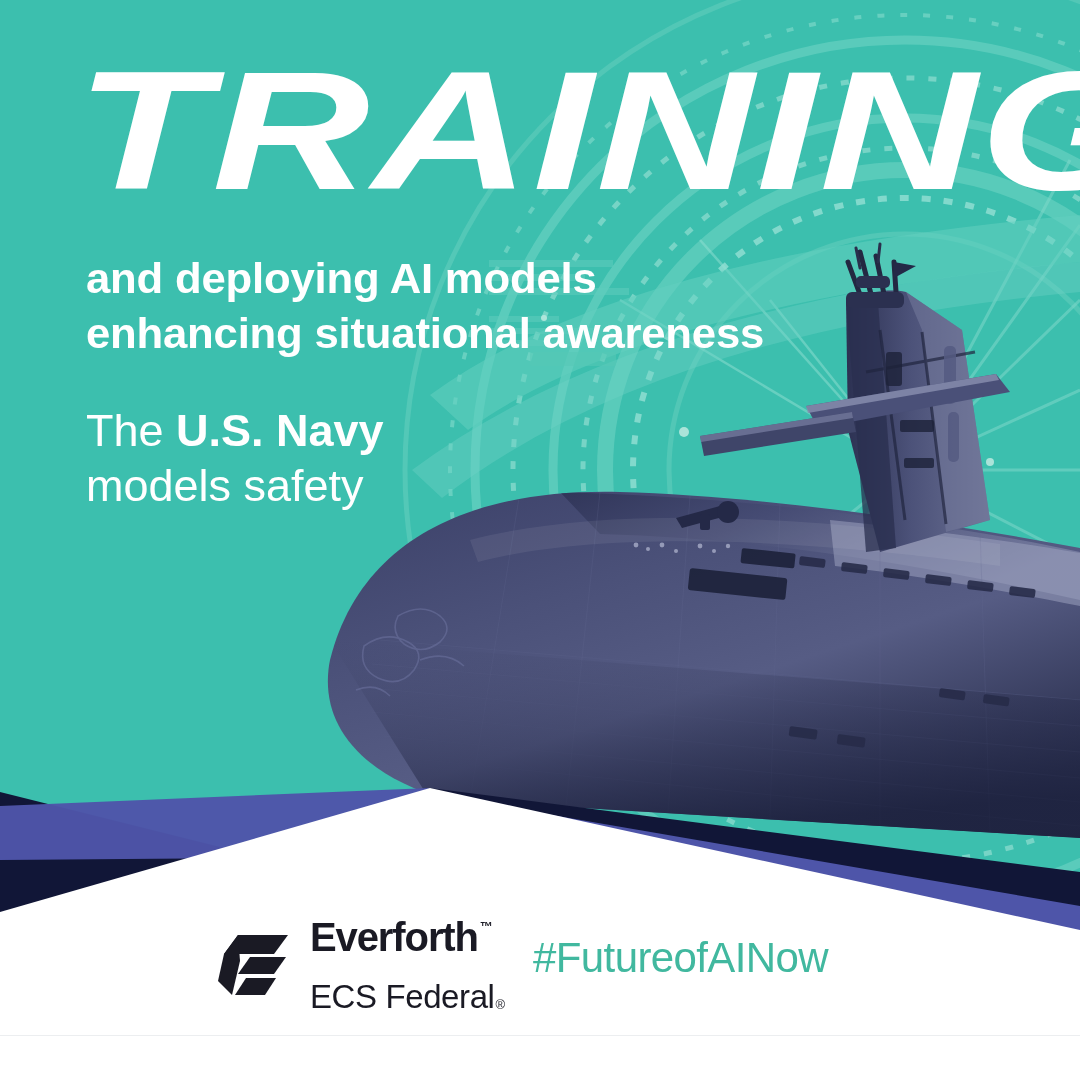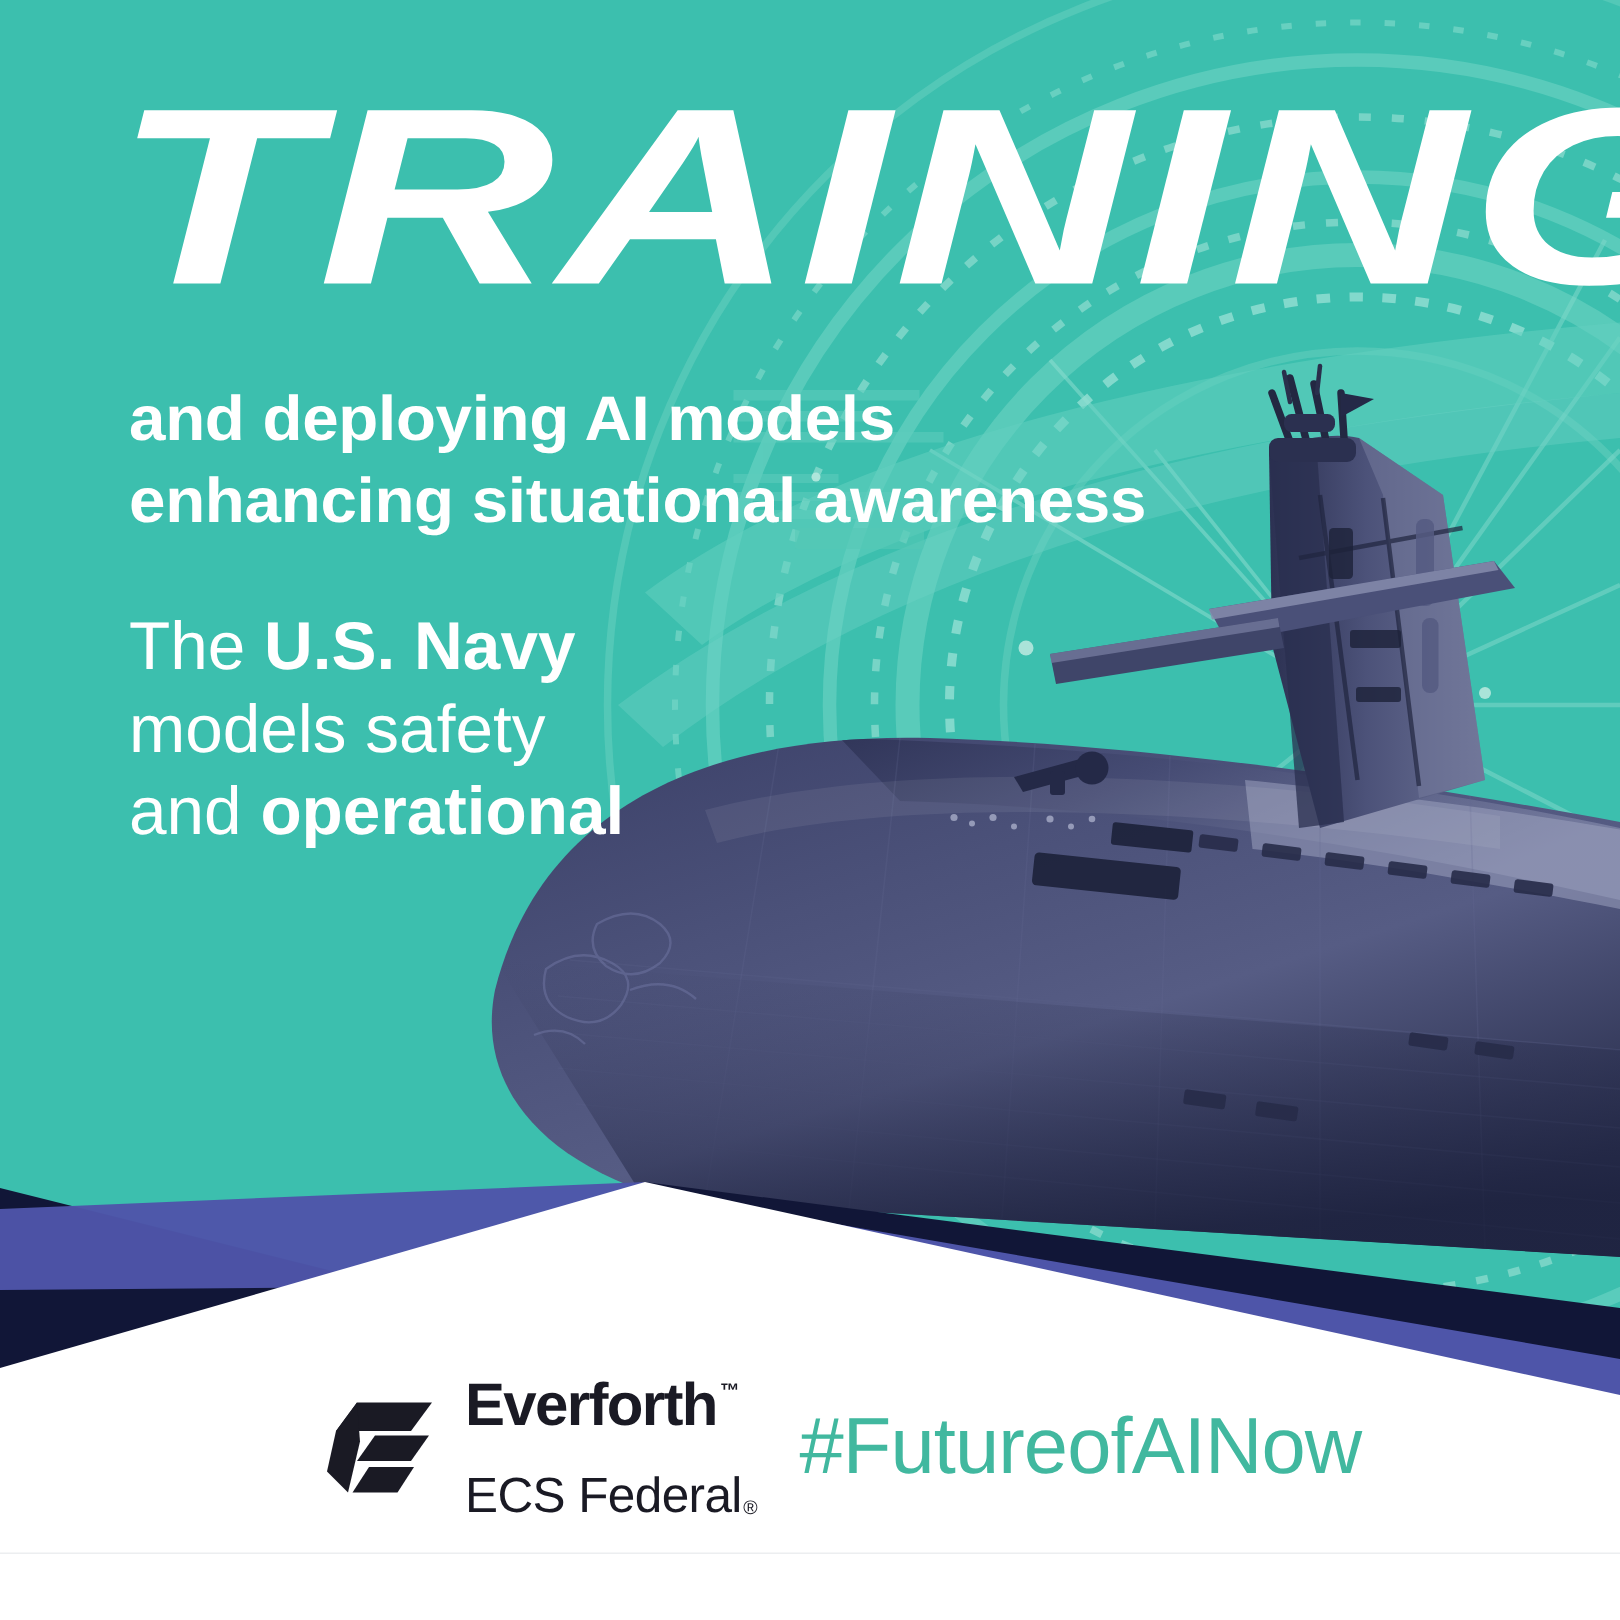--- a/index.html
+++ b/index.html
@@ -108,21 +108,21 @@
     margin-top:23px;
     display:flex;align-items:flex-end;
   }
   .logo-secondary .rm{font-size:13px;margin-left:1px;margin-bottom:2px;}
 
   .hashtag{
     position:absolute;
     left:533px;top:934px;
     color:#41b89f;
     font-weight:400;
-    font-size:53px;
+    font-size:42px;
     letter-spacing:-0.6px;
     white-space:nowrap;
   }
 
   .bottom-rule{
     position:absolute;left:0;top:1035px;width:1080px;height:1px;
     background:#eceef0;
   }
 </style>
 </head>
@@ -384,21 +384,20 @@
   <div class="headline">TRAINING</div>
 
   <div class="subhead">
     <div>and deploying AI models</div>
     <div>enhancing situational awareness</div>
   </div>
 
   <div class="body-copy">
     <div><span>The </span><b>U.S. Navy</b></div>
     <div>models safety</div>
-    <div><span>and </span><b>operational</b></div>
   </div>
 
   <div class="footer">
     <div class="logo-lockup">
       <span class="logo-mark">
         <svg class="logo-mark" viewBox="0 0 74 64">
           <path d="M22 2 L72 2 L58 21 L8 21 Z" fill="#1a1a24"></path>
           <path d="M22 2 L8 21 L2 48 L16 62 L24 28 Z" fill="#1a1a24"></path>
           <path d="M34 24 L70 24 L58 41 L22 41 Z" fill="#1a1a24"></path>
           <path d="M30 45 L60 45 L49 62 L19 62 Z" fill="#1a1a24"></path>

